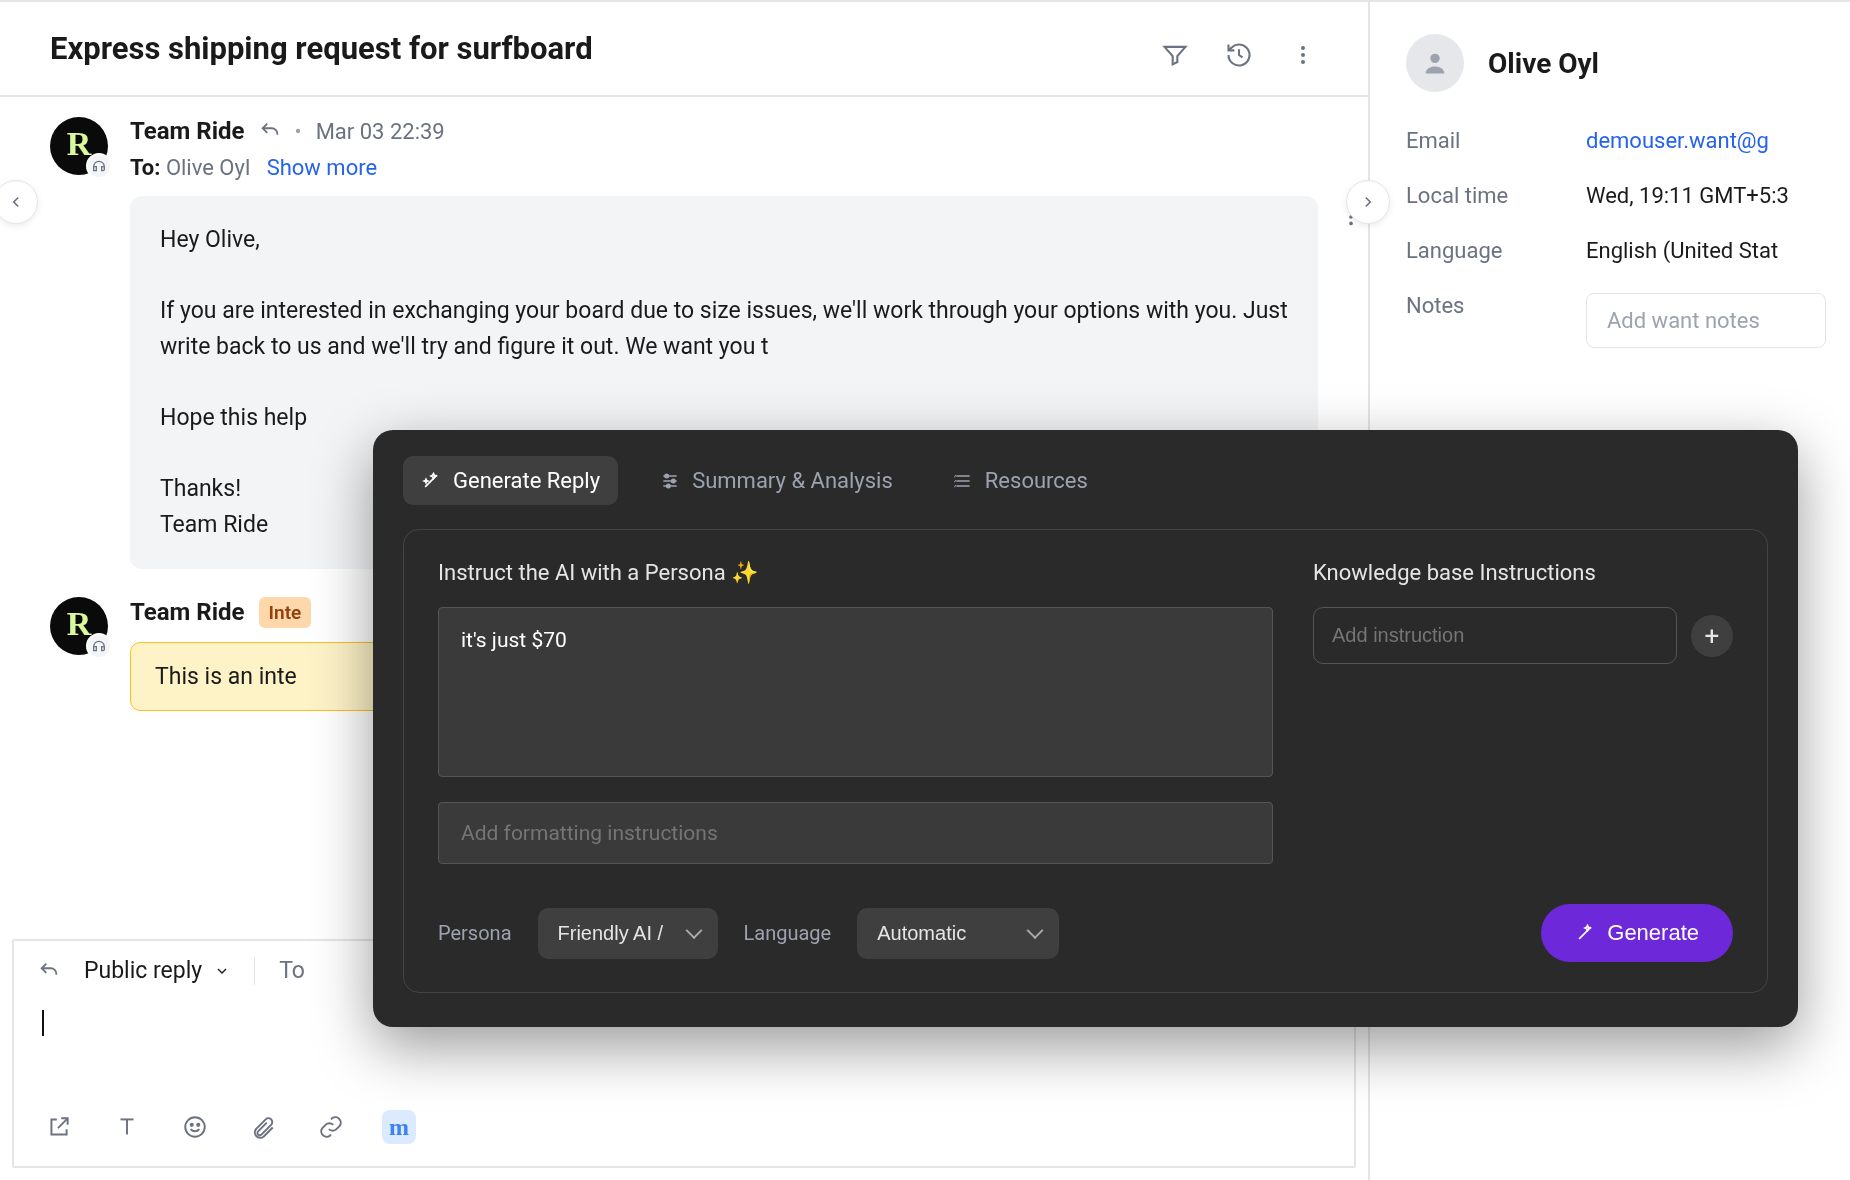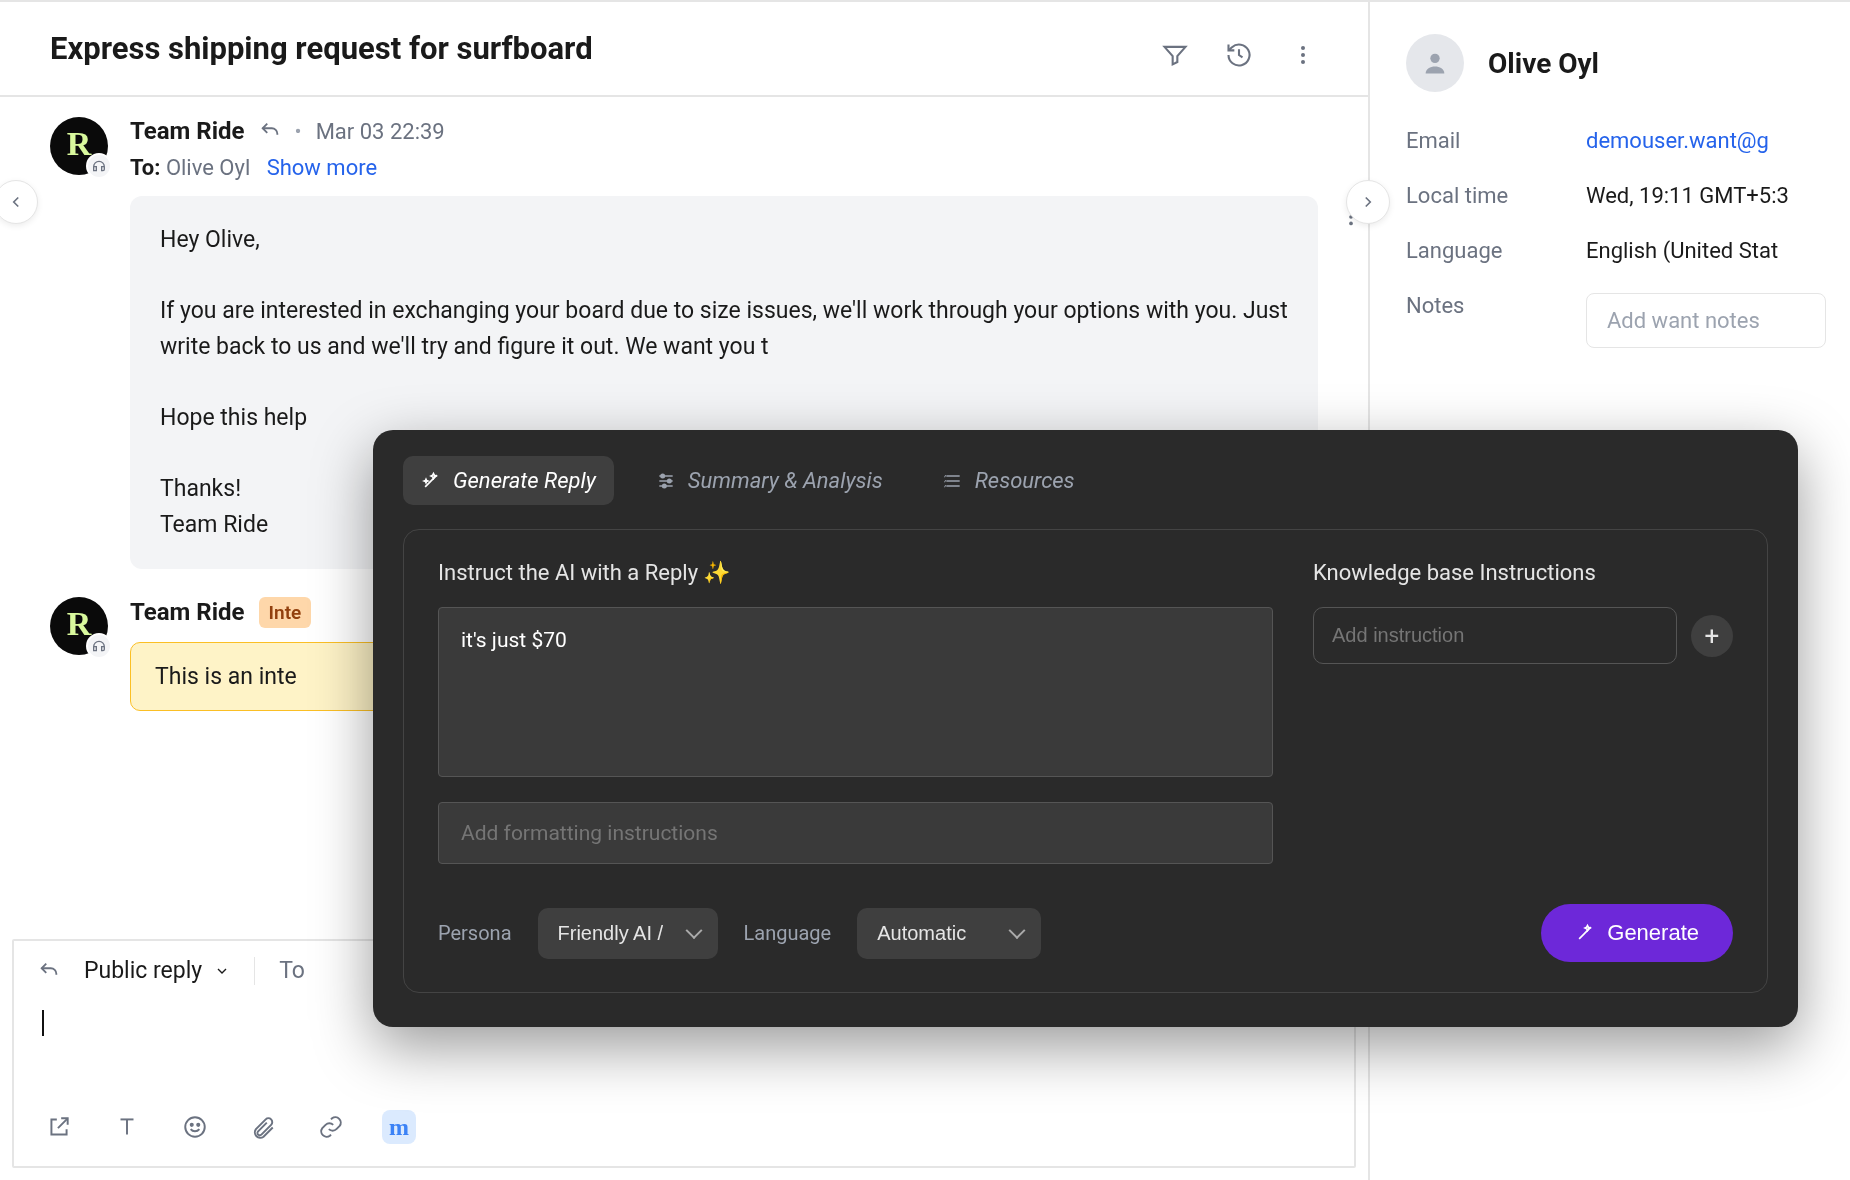--- a/index.html
+++ b/index.html
@@ -257,21 +257,20 @@
     display: flex; gap: 24px;
     margin-bottom: 24px;
   }
   .ai-tab {
     display: flex; align-items: center; gap: 12px;
     color: var(--panel-dark-muted);
     padding: 12px 18px;
     border-radius: 10px;
     cursor: pointer;
     font-size: 22px;
-    font-style: italic;
   }
   .ai-tab.active {
     background: #3f3f3f;
     color: #fff;
   }
   .ai-body {
     border: 1px solid #444;
     border-radius: 16px;
     padding: 30px 34px;
   }
@@ -580,21 +579,21 @@
             <path d="M2 6l1 .5M2 12l1 .5M2 18l1 .5" stroke-width="3"></path>
           </svg>
         <span>Resources</span>
       </div>
     </div>
 
     <div class="ai-body">
       <div class="ai-cols">
         <div class="ai-left">
           <div class="ai-label">
-            <span>Instruct the AI with a Reply ✨</span>
+            <span>Instruct the AI with a Persona ✨</span>
           </div>
           <textarea class="ai-input ai-prompt" style="">it's just $70</textarea>
           <input class="ai-input ai-format" placeholder="Add formatting instructions" style="">
         </div>
         <div class="ai-right">
           <div class="ai-label">Knowledge base Instructions</div>
           <div class="ai-kb-row">
             <input class="ai-kb-input" placeholder="Add instruction" style="">
             <div class="ai-kb-add">+</div>
           </div>
@@ -603,21 +602,21 @@
 
       <div class="ai-foot">
         <span class="ai-foot-label">Persona</span>
         <span class="sel-wrap">
           <button class="ai-select" style="width:180px; text-align:left; overflow:hidden; text-overflow:ellipsis;">
             <span>Friendly AI /</span>
           </button>
         </span>
         <span class="ai-foot-label">Language</span>
         <span class="sel-wrap">
-          <button class="ai-select" style="width:184px; text-align:left;">
+          <button class="ai-select" style="width:202px; text-align:left;">
             <span>Automatic</span>
           </button>
         </span>
         <span class="spacer"></span>
         <button class="generate-btn">
           <svg width="20" height="20" viewBox="0 0 24 24" fill="none" stroke="currentColor" stroke-width="2">
               <path d="M5 19L19 5"></path>
               <path d="M15 3l1 2 2 1-2 1-1 2-1-2-2-1 2-1 1-2z"></path>
             </svg>
           <span>Generate</span>

